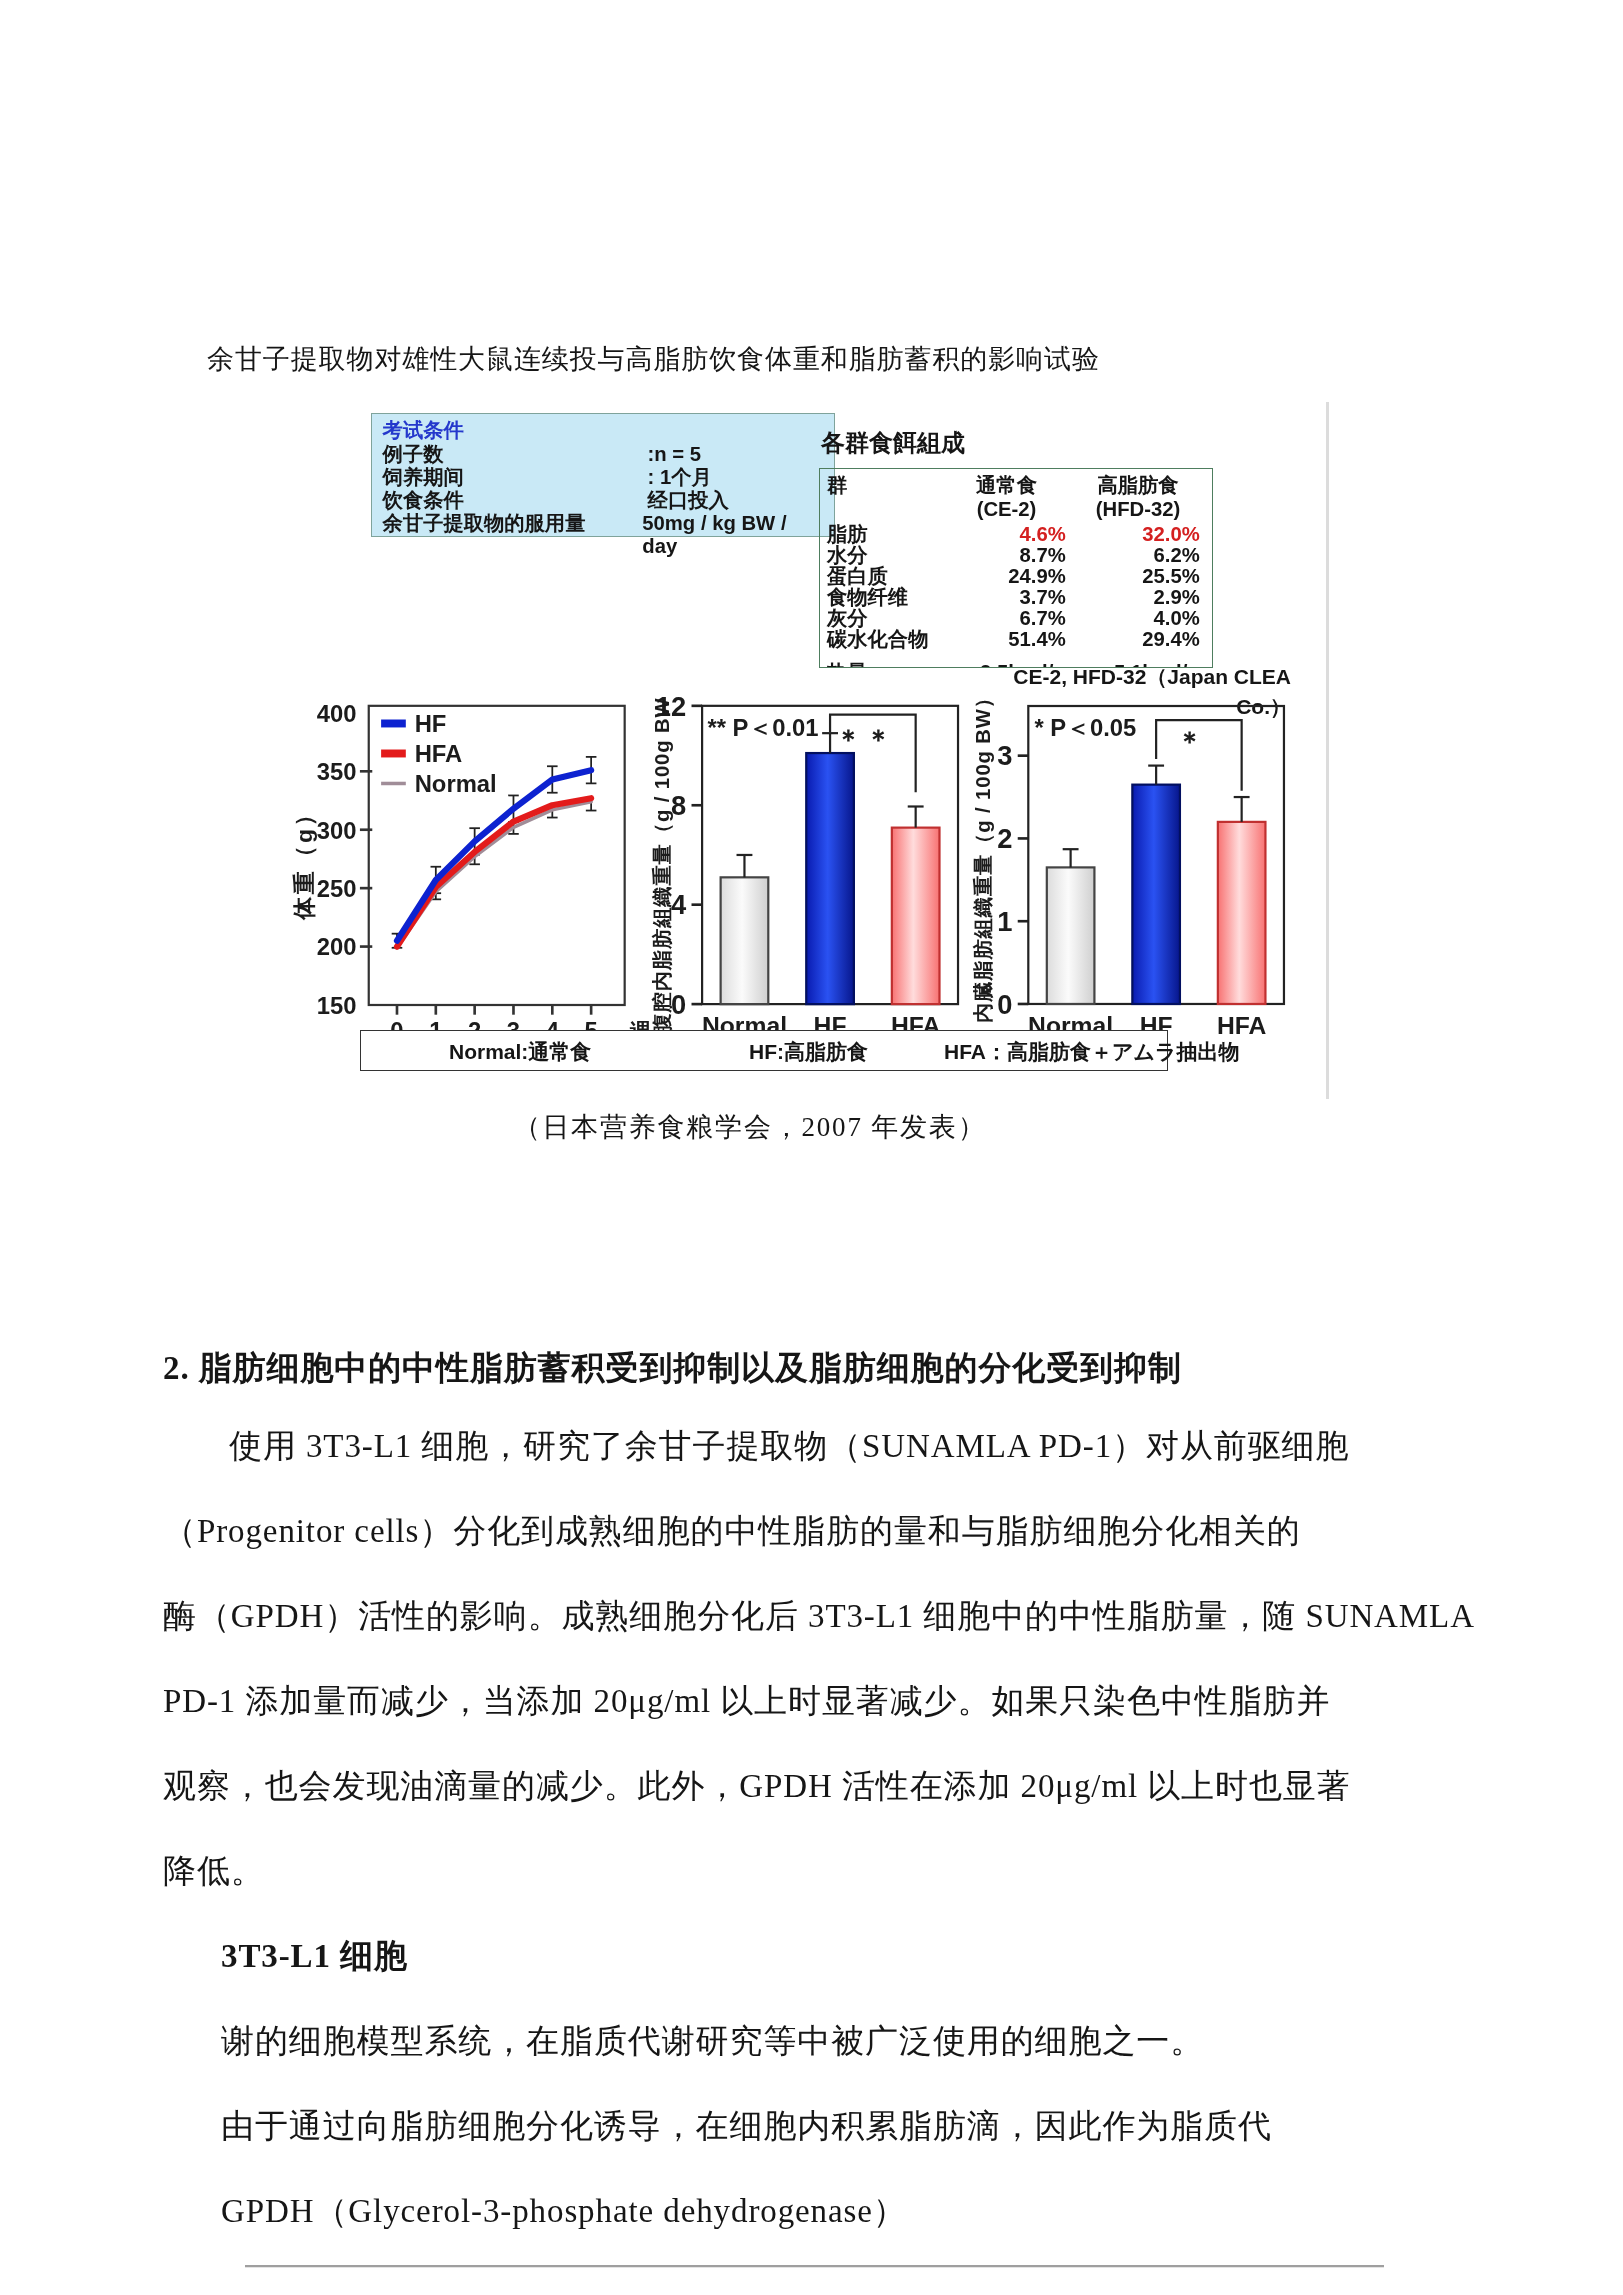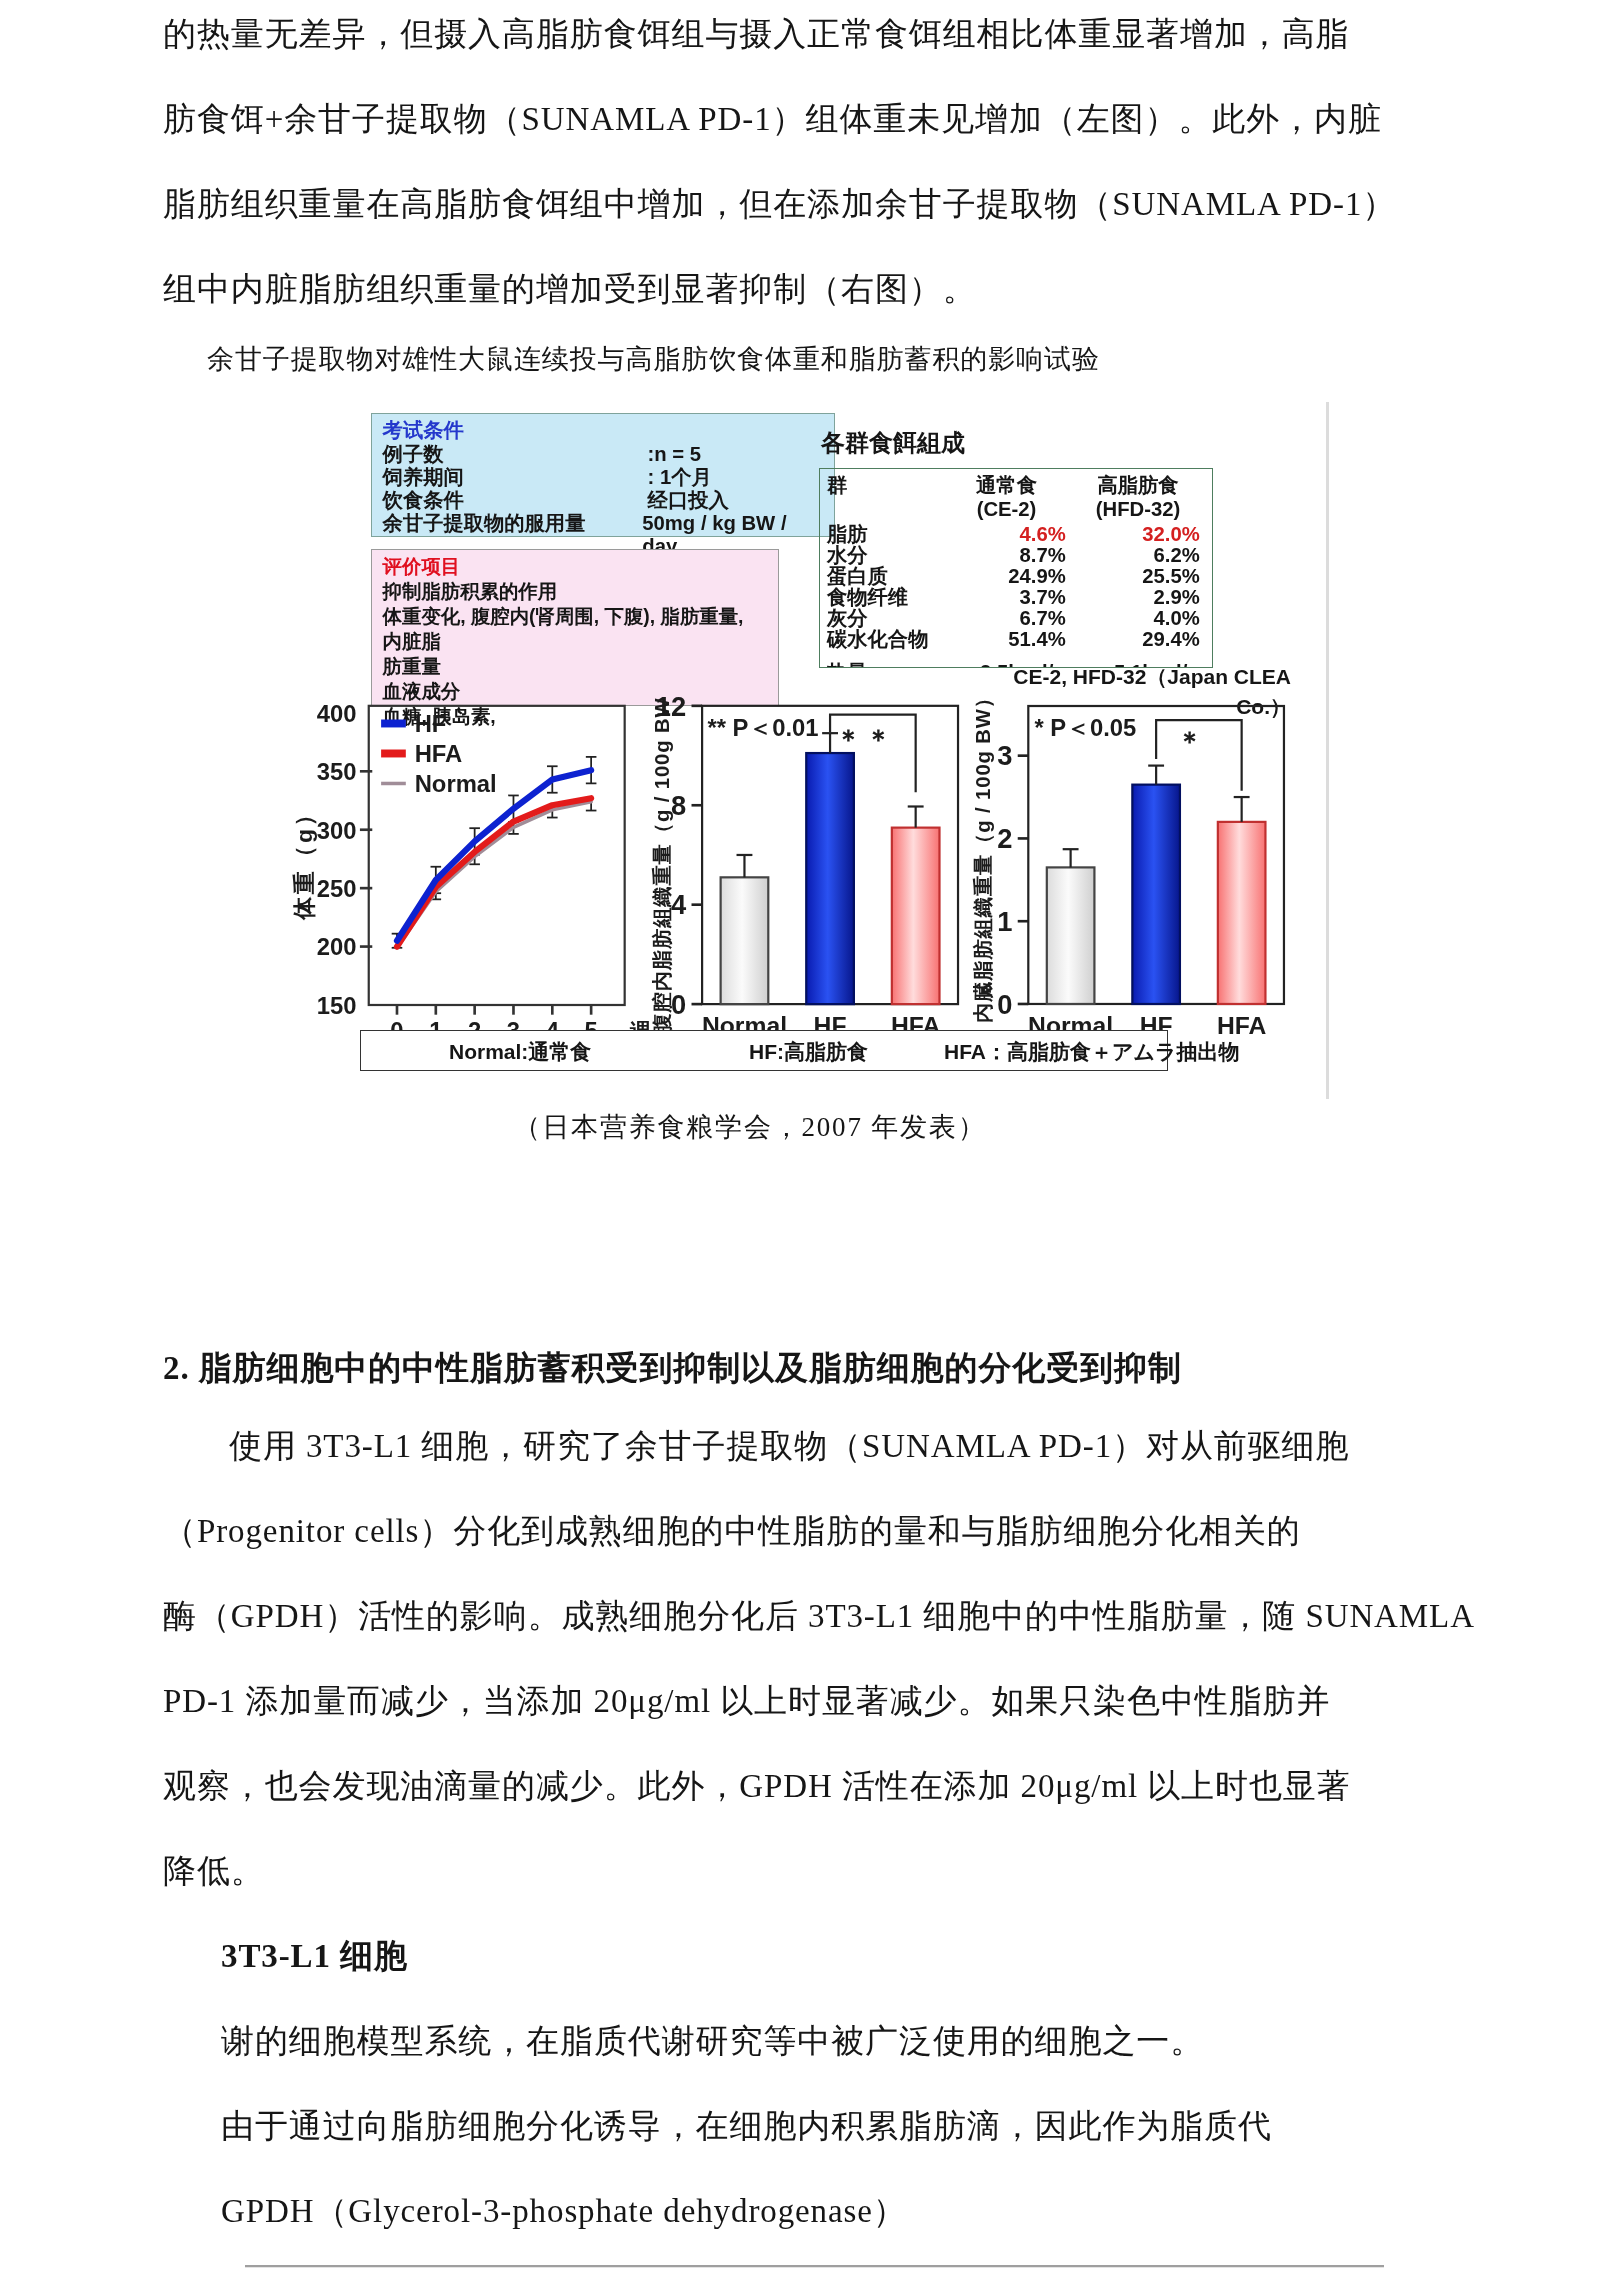--- a/index.html
+++ b/index.html
@@ -69,26 +69,20 @@
   .caption{position:absolute;left:2px;top:1109px;width:1496px;text-align:center;font-size:27px;
            letter-spacing:1.8px;}
   .footer-line{position:absolute;left:245px;top:2265px;width:1139px;height:1.8px;background:#9f9f9f;
            border-bottom:1.8px solid #e4e4e4;}
 </style>
 </head>
 <body>
 
 <div class="page">
 
-  <div id="intro-block" class="textblock">
-      <div class="bodyline">的热量无差异，但摄入高脂肪食饵组与摄入正常食饵组相比体重显著增加，高脂</div>
-      <div class="bodyline">肪食饵+余甘子提取物（SUNAMLA PD-1）组体重未见增加（左图）。此外，内脏</div>
-      <div class="bodyline">脂肪组织重量在高脂肪食饵组中增加，但在添加余甘子提取物（SUNAMLA PD-1）</div>
-      <div class="bodyline">组中内脏脂肪组织重量的增加受到显著抑制（右图）。</div>
-    </div>
 
   <div class="fig-title">余甘子提取物对雄性大鼠连续投与高脂肪饮食体重和脂肪蓄积的影响试验</div>
 
   <div class="cond-box">
     <div class="cond-title">考试条件</div>
     <div id="conditions-rows">
         <div class="cond-row">
           <div class="cond-label">例子数</div>
           <div class="cond-value">:n = 5</div>
         </div>
@@ -100,30 +94,20 @@
           <div class="cond-label">饮食条件</div>
           <div class="cond-value">经口投入</div>
         </div>
         <div class="cond-row">
           <div class="cond-label">余甘子提取物的服用量</div>
           <div class="cond-value">50mg / kg BW / day</div>
         </div>
       </div>
   </div>
 
-  <div class="eval-box">
-    <div class="eval-title">评价项目</div>
-    <div id="evaluation-lines">
-        <div class="eval-line">抑制脂肪积累的作用</div>
-        <div class="eval-line">体重变化, 腹腔内(肾周围, 下腹), 脂肪重量, 内脏脂</div>
-        <div class="eval-line">肪重量</div>
-        <div class="eval-line">血液成分</div>
-        <div class="eval-line">血糖, 胰岛素,</div>
-      </div>
-  </div>
 
   <div class="diet-title">各群食餌組成</div>
   <div class="diet-box">
     <div class="diet-header">
       <div class="d-label">群</div>
       <div class="d-h1">
         <div>通常食</div>
         <div>(CE-2)</div>
       </div>
       <div class="d-h2">

